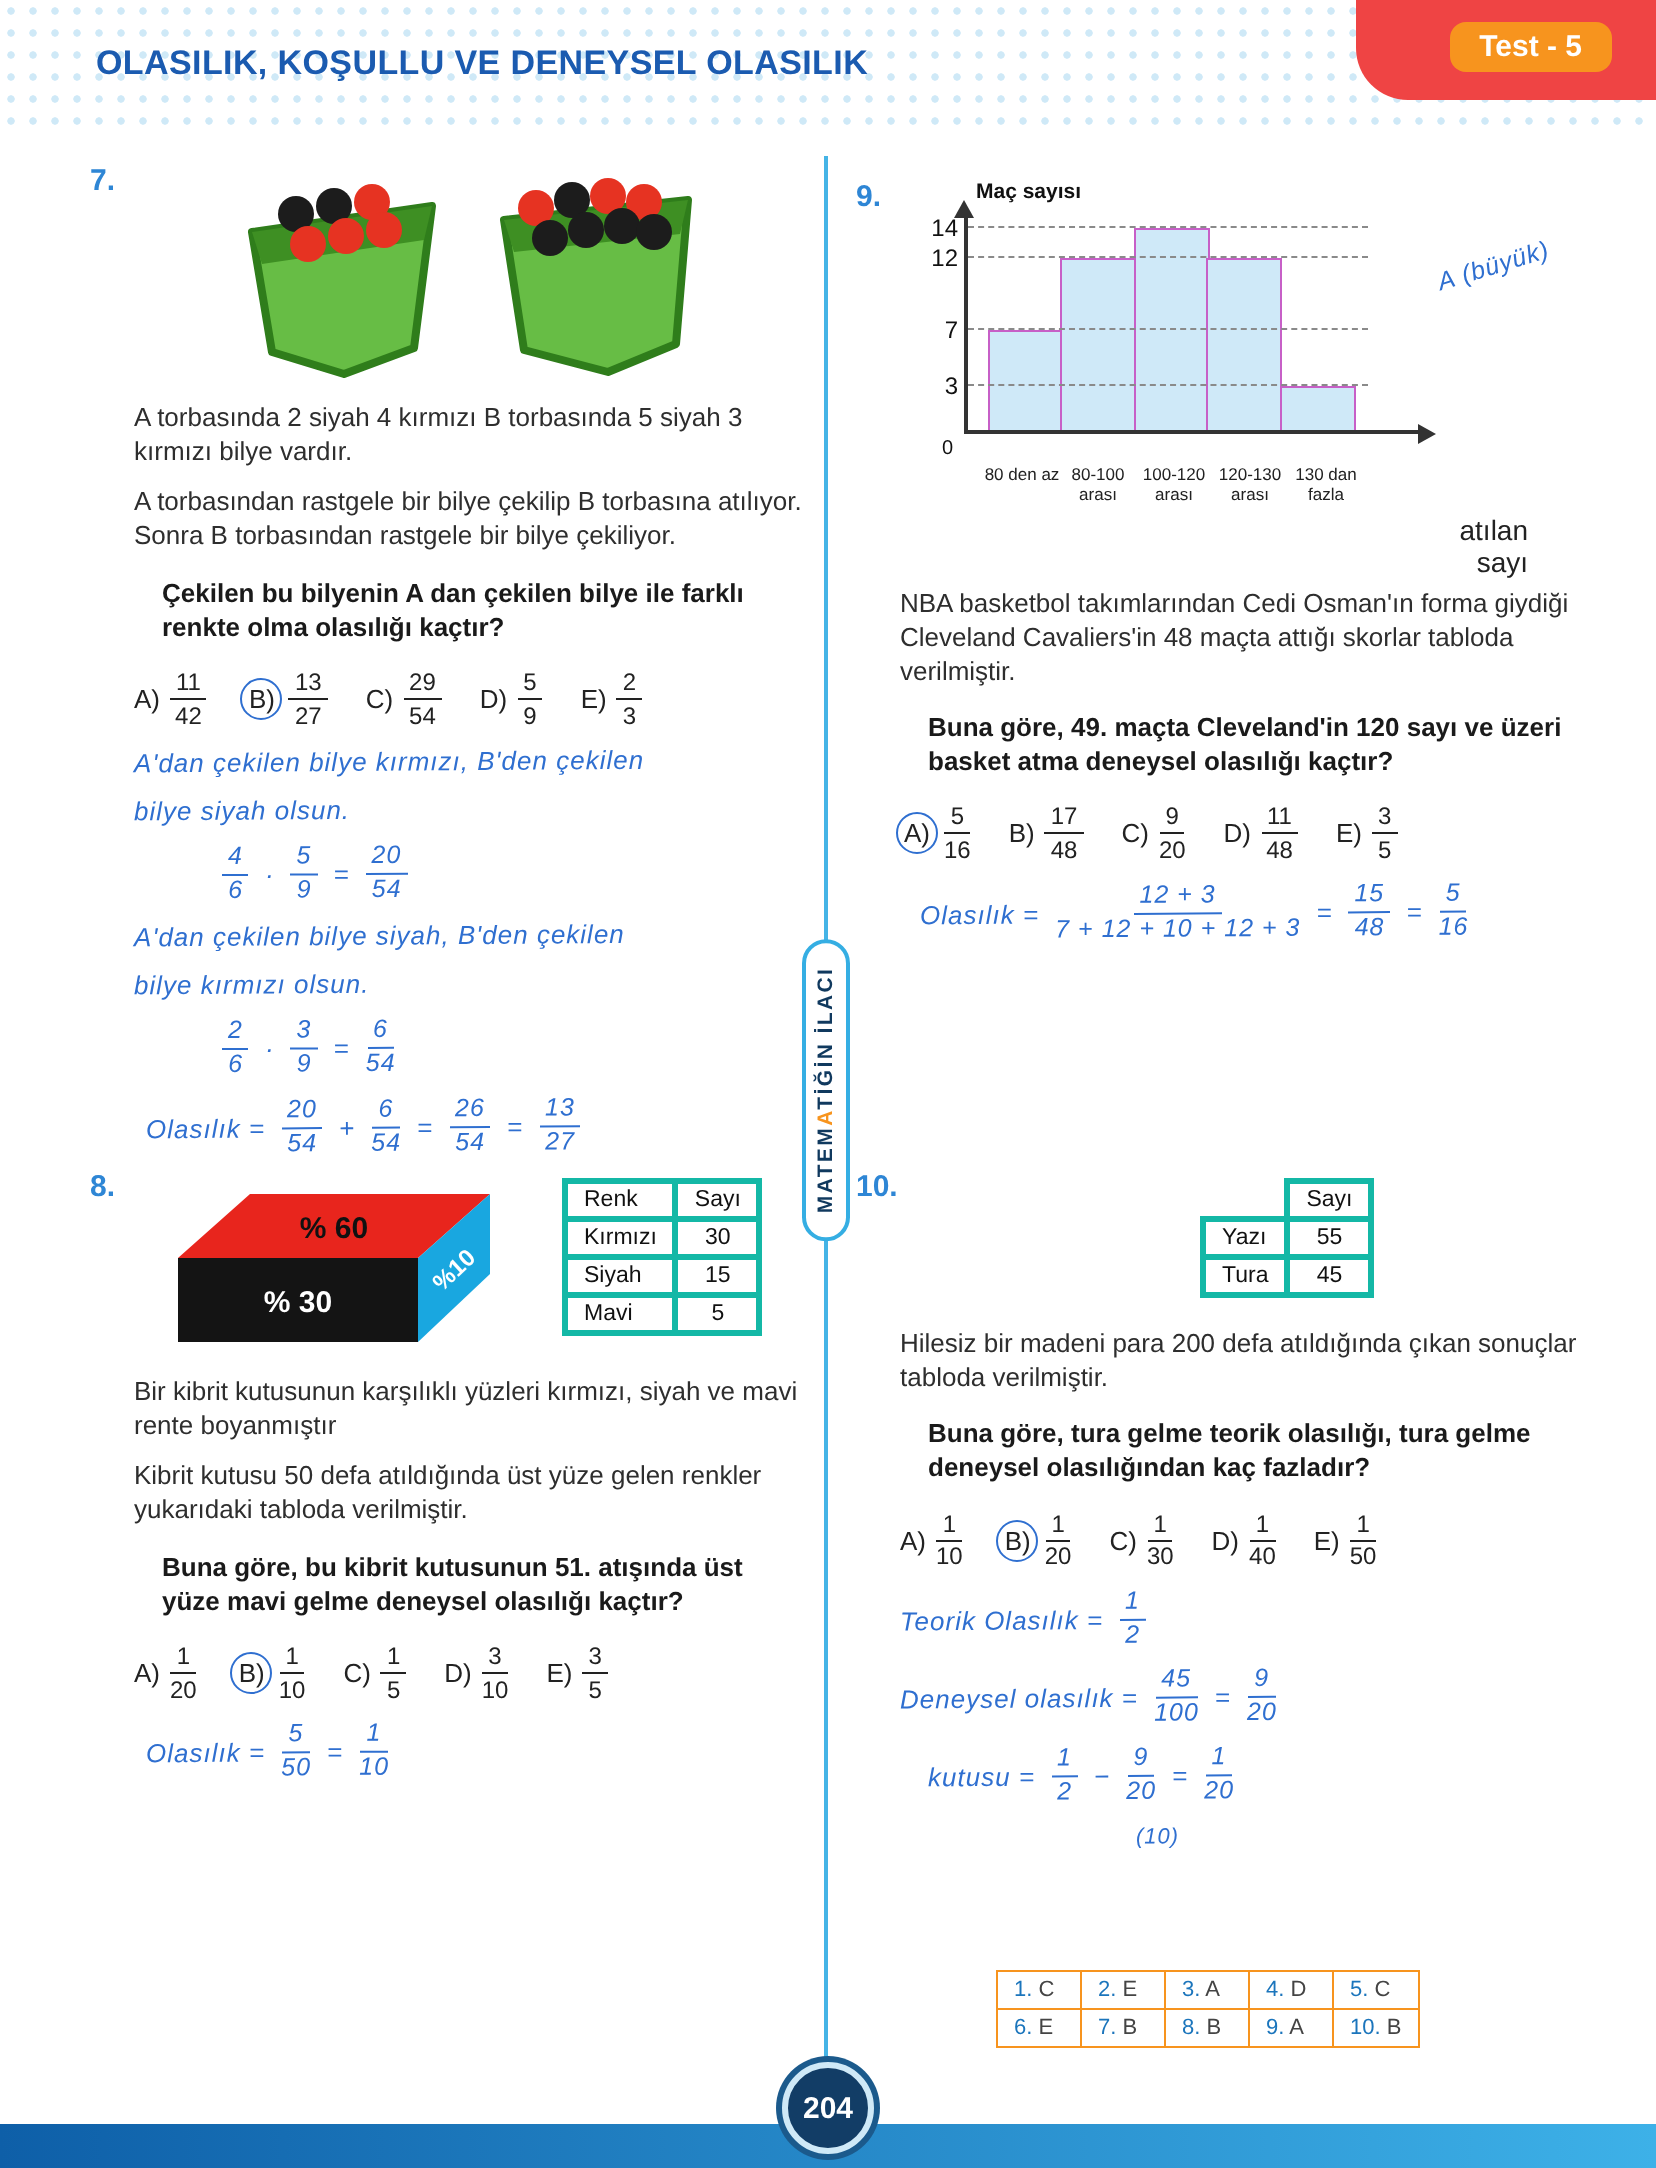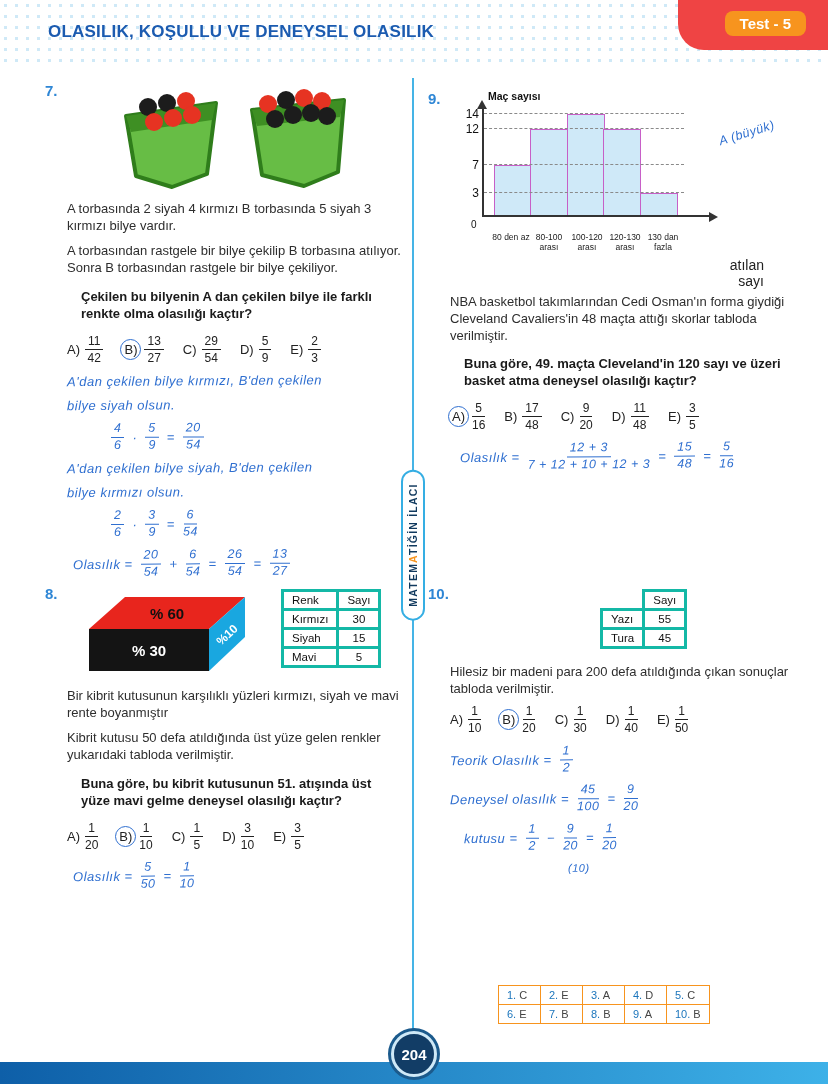--- a/index.html
+++ b/index.html
@@ -431,20 +431,21 @@
             <td>Yazı</td>
             <td class="cnum">55</td>
           </tr>
       <tr>
             <td>Tura</td>
             <td class="cnum">45</td>
           </tr>
     </tbody>
       </table>
     <p class="qtext">Hilesiz bir madeni para 200 defa atıldığında çıkan sonuçlar tabloda verilmiştir.</p>
+    <p class="qbold">Buna göre, tura gelme teorik olasılığı, tura gelme deneysel olasılığından kaç fazladır?</p>
     <div class="choices">
         <span class="choice">
           <span class="choice-letter">A)</span>
           <span class="frac">
             <span class="num">1</span>
             <span class="den">10</span>
           </span>
         </span>
         <span class="choice">
           <span class="choice-letter circled">B)</span>

